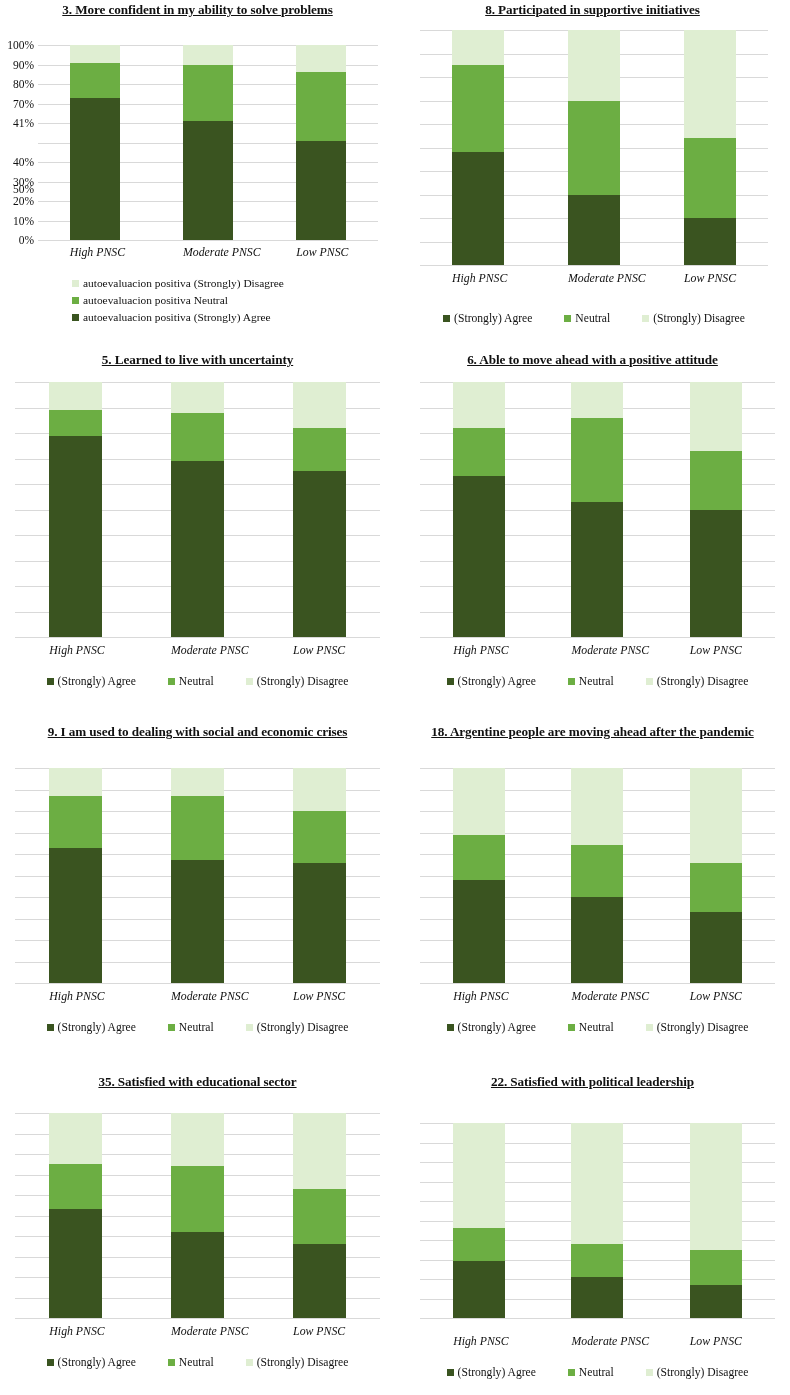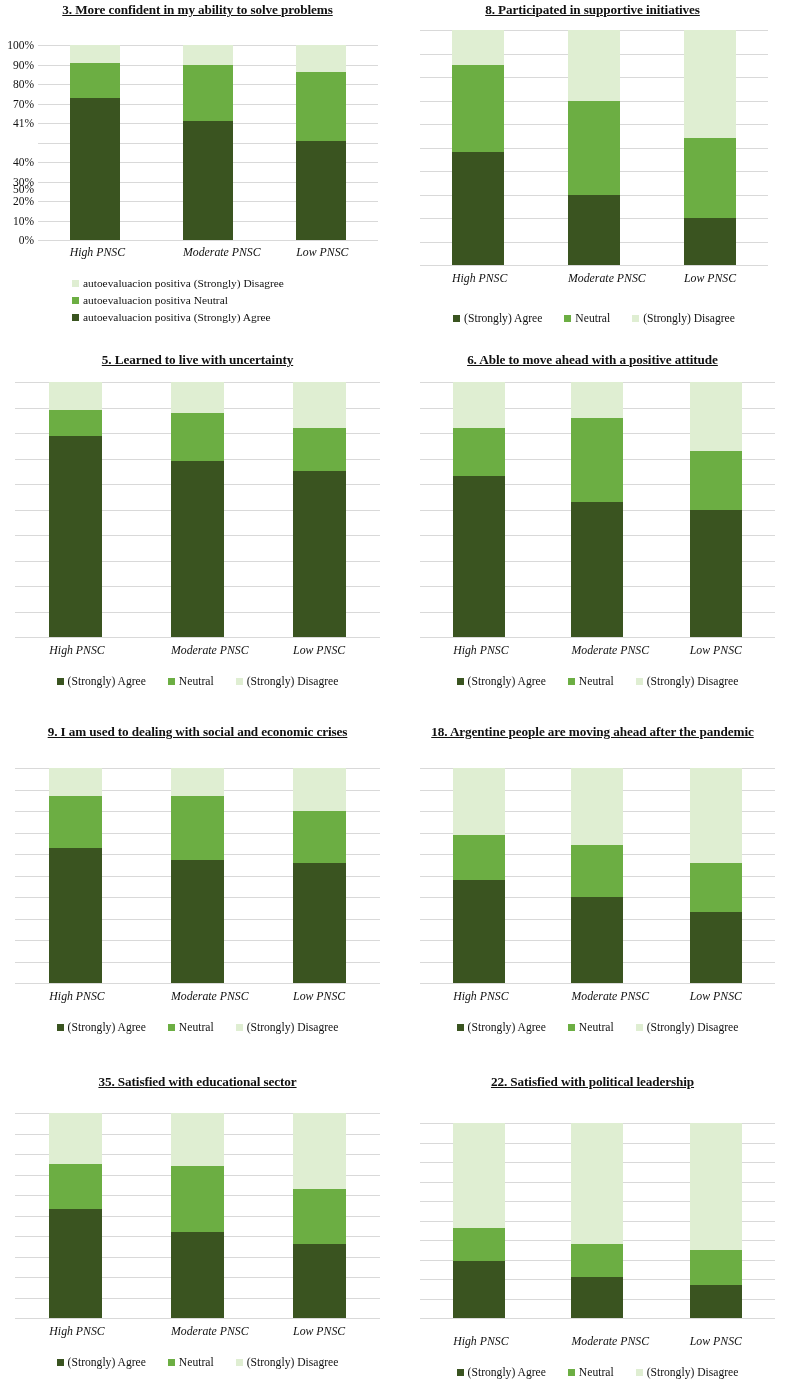--- a/index.html
+++ b/index.html
@@ -69,21 +69,21 @@
     display:flex;justify-content:space-around;
     font-style:italic;
     font-size:11.8px;
   }
   .xlab{text-align:center;white-space:nowrap;}
 
   
   .legend-h{
     position:absolute;left:0;right:0;
     display:flex;justify-content:center;
-    gap:22px;
+    gap:32px;
     font-size:11.6px;
     align-items:center;
   }
   .legend-v{
     position:absolute;left:0;right:0;
     display:flex;flex-direction:column;
     align-items:flex-start;
     gap:5px;
     font-size:11.4px;
     padding-left:72px;

